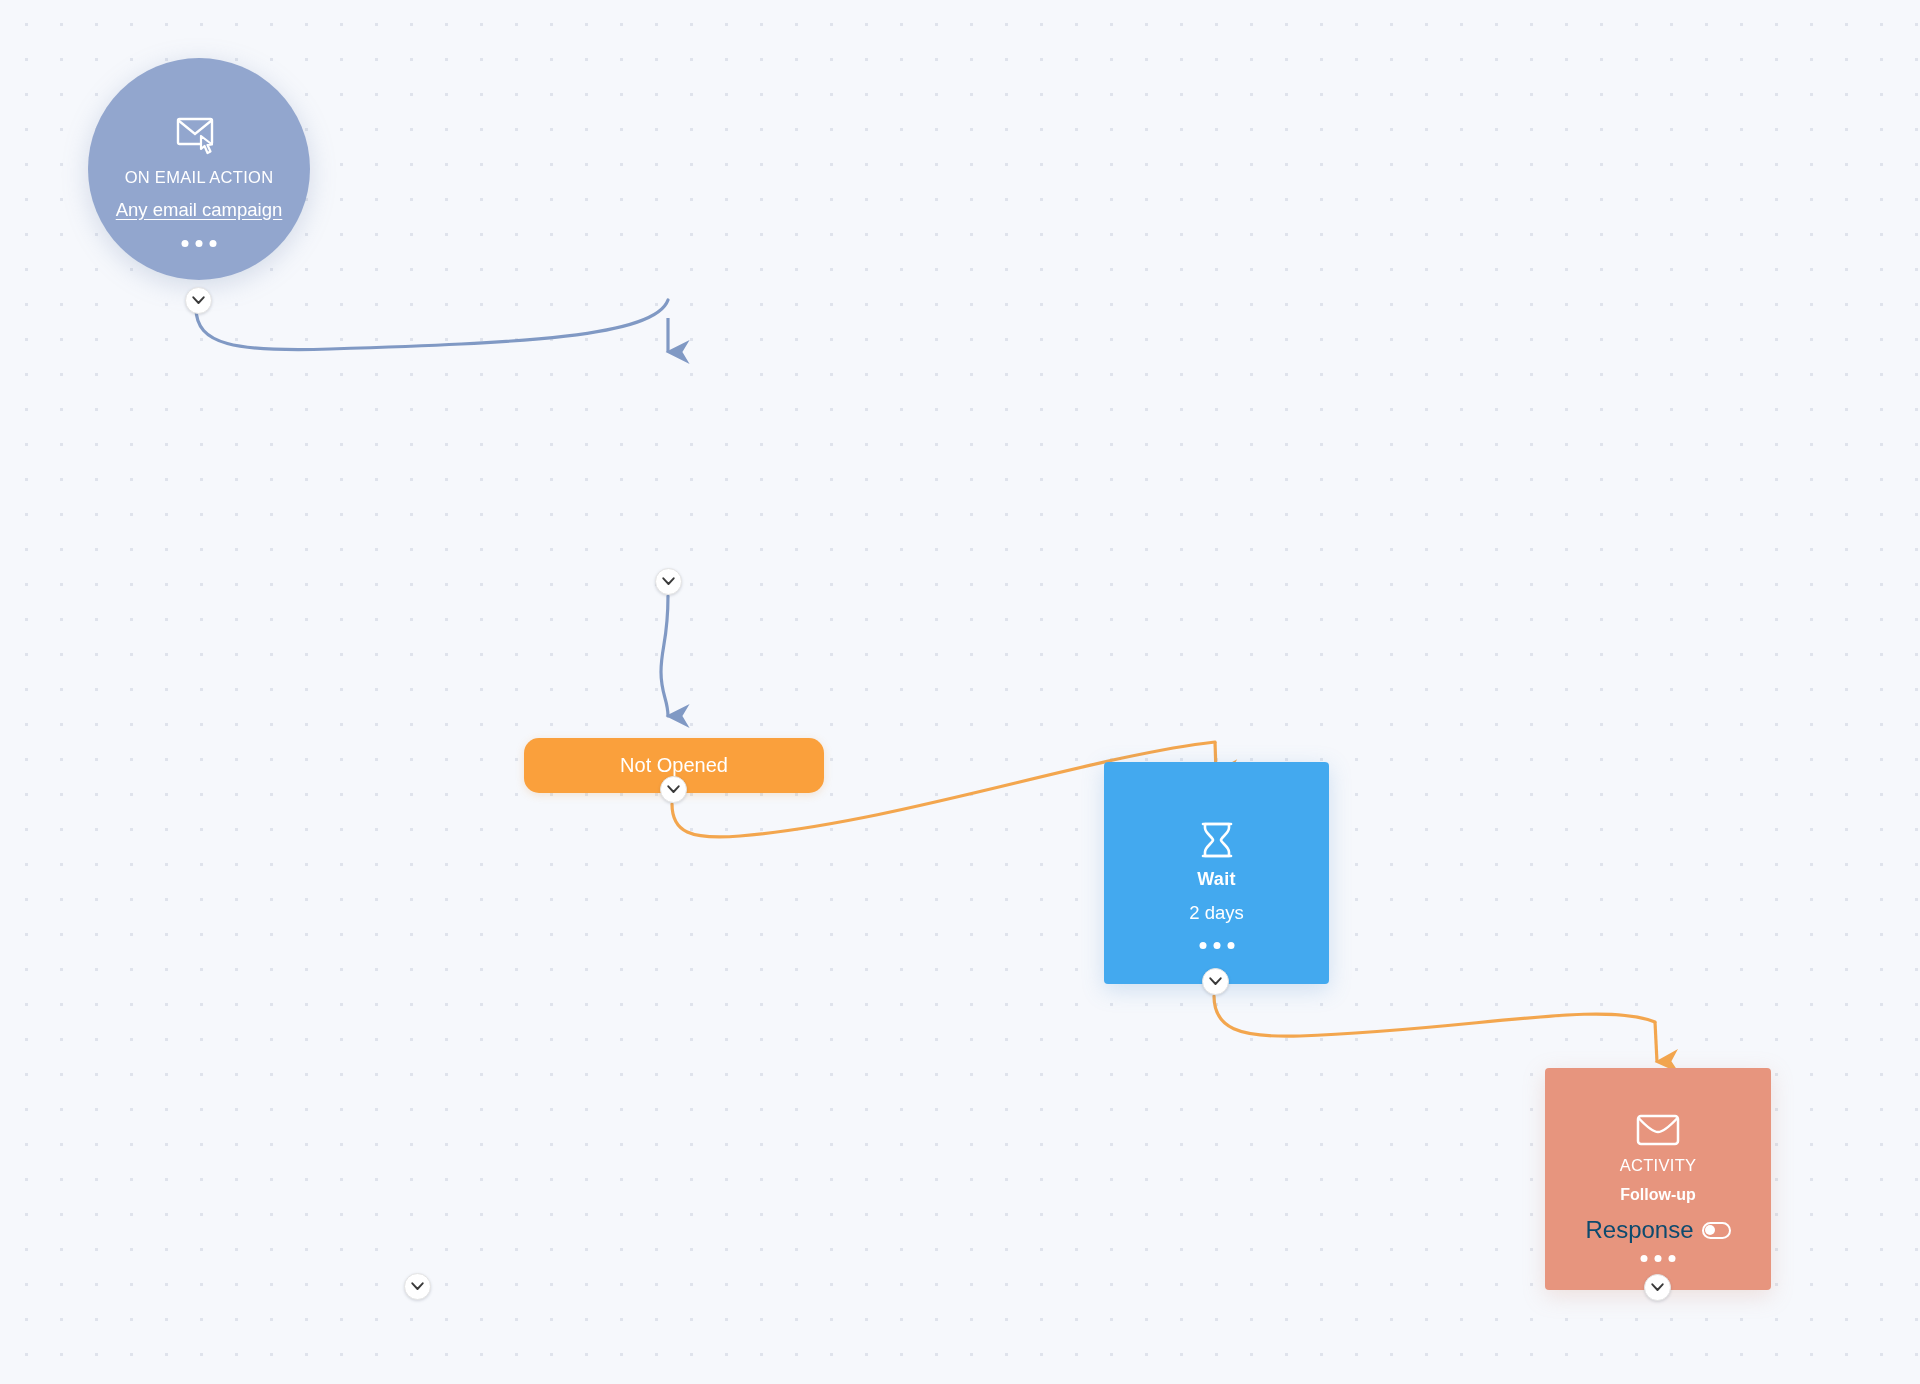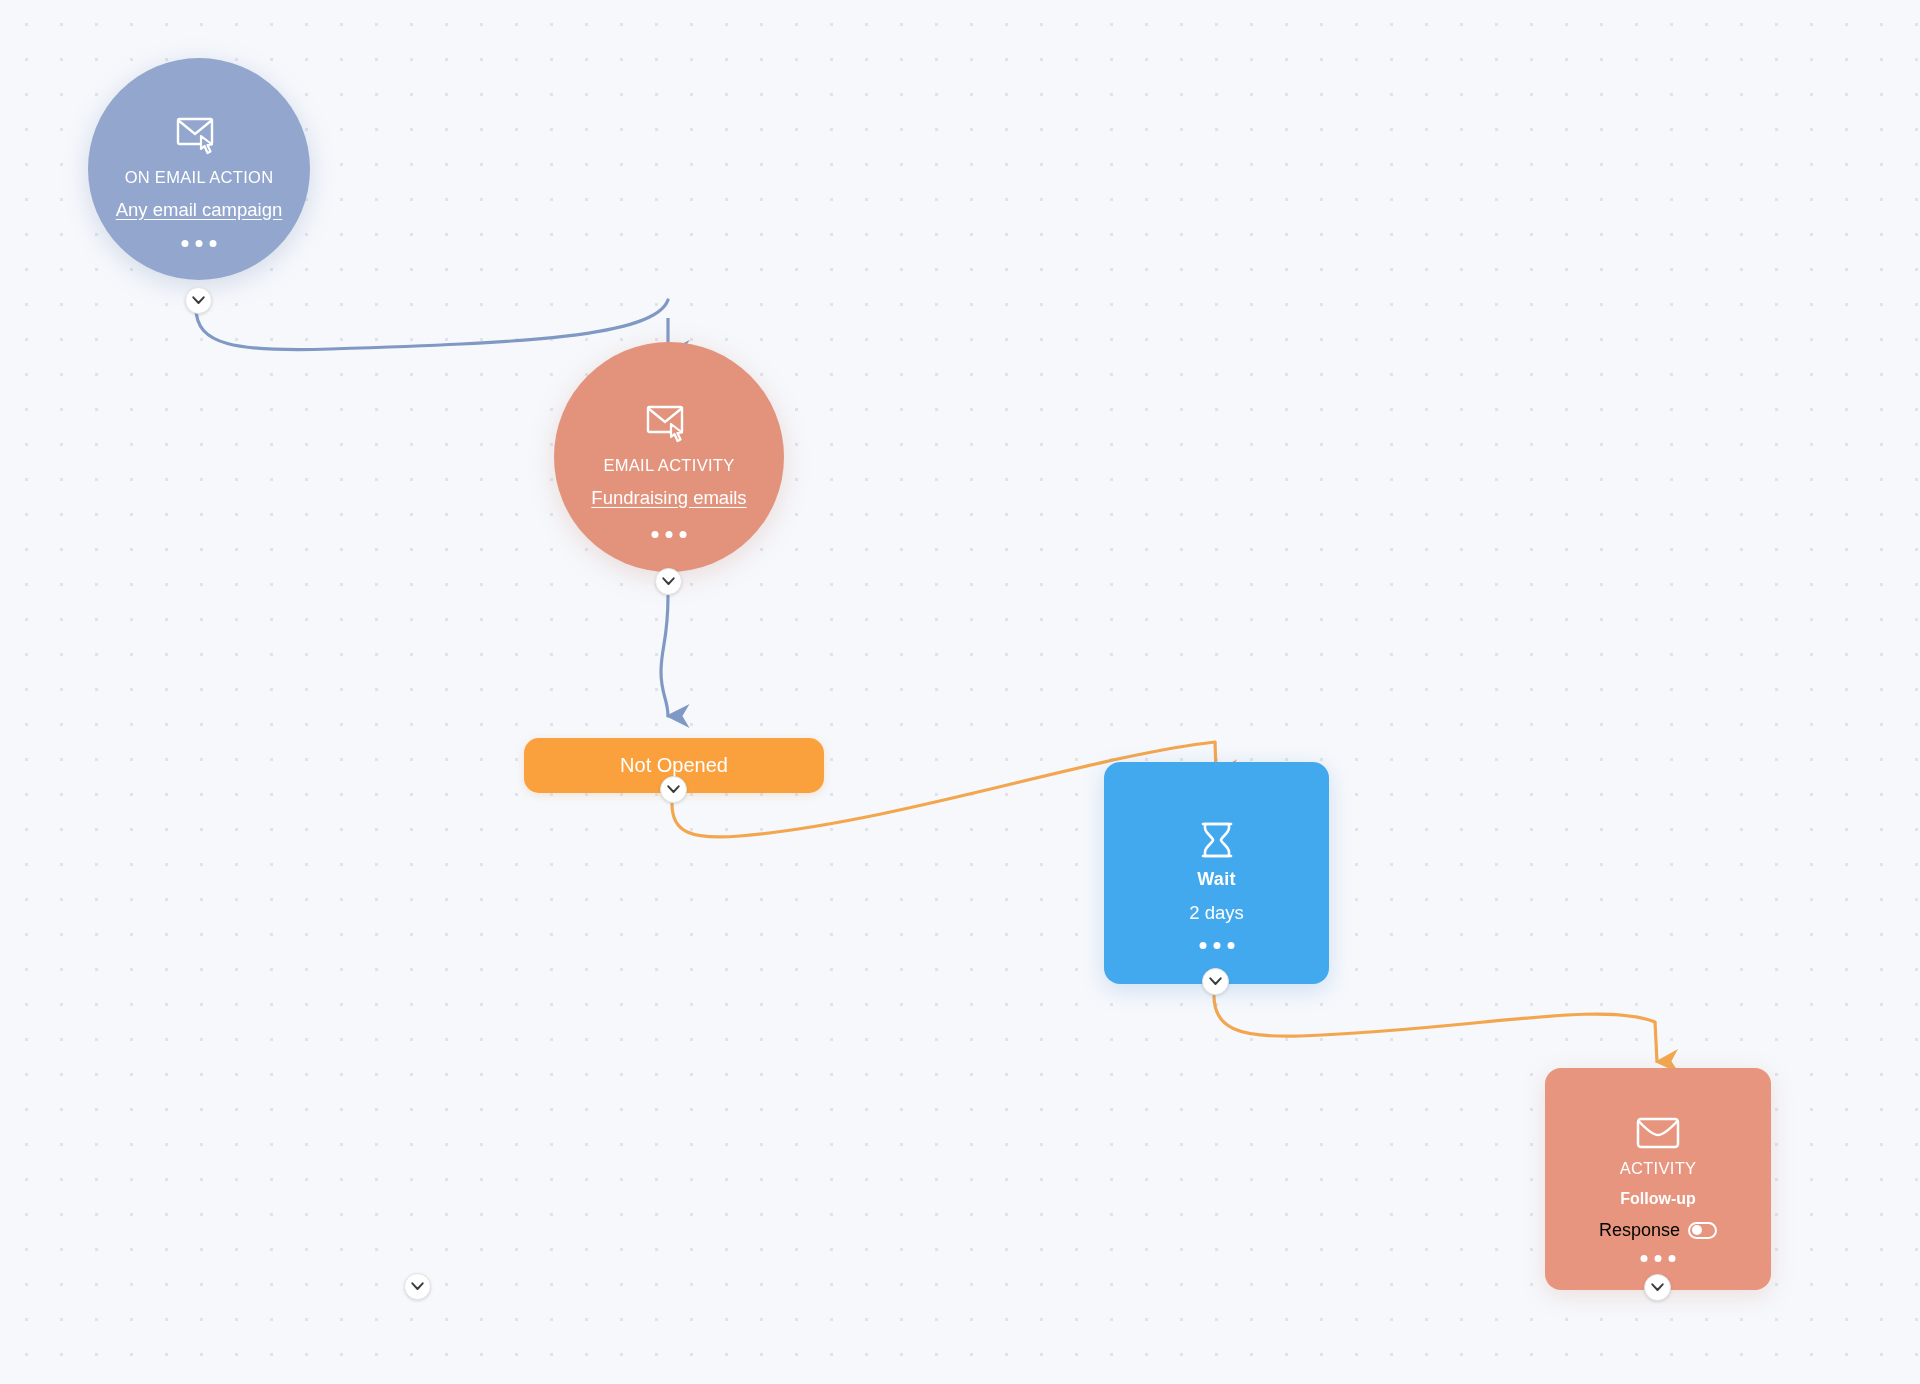--- a/index.html
+++ b/index.html
@@ -41,21 +41,21 @@
     flex-direction: column;
     align-items: center;
     justify-content: center;
     color: #ffffff;
     text-align: center;
     user-select: none;
     cursor: pointer;
   }
 
   .node.circle { border-radius: 50%; }
-  .node.card   { border-radius: 16px; }
+  .node.card   { border-radius: 4px; }
 
   .node-icon {
     display: block;
     line-height: 0;
     margin-bottom: 9px;
   }
 
   .node-kicker {
     font-size: 16.5px;
     font-weight: 400;
@@ -171,23 +171,23 @@
   #node-message .dots { position: absolute; left: 50%; transform: translateX(-50%); top: 187px; }
 
   
   .toggle-row {
     display: flex;
     align-items: center;
     gap: 8px;
     margin-top: 10px;
   }
   .toggle-label {
-    font-size: 18px;
+    font-size: 24px;
     font-weight: 400;
-    color: #000000;
+    color: #0c4a6e;
     white-space: nowrap;
   }
   .toggle {
     position: relative;
     width: 29px;
     height: 17px;
     border-radius: 9px;
     border: 2px solid #ffffff;
     background: transparent;
     cursor: pointer;
@@ -254,36 +254,20 @@
         <i></i>
     </div>
   </div>
 
   <div class="handle" id="handle-trigger">
     <svg width="13" height="9" viewBox="0 0 13 9" fill="none">
       <path d="M1.3 1.3 L6.5 7 L11.7 1.3" stroke="#3a3a3a" stroke-width="1.9" stroke-linecap="round" stroke-linejoin="round"></path>
     </svg>
   </div>
 
-  <div class="node circle" id="node-activity">
-    <span class="node-icon">
-      <svg width="46" height="42" viewBox="0 0 46 42" fill="none">
-        <rect x="2" y="3" width="34" height="25" rx="1.5" stroke="#ffffff" stroke-width="2.4"></rect>
-        <path d="M2.5 4.5 L19 18 L35.5 4.5" stroke="#ffffff" stroke-width="2.4" fill="none" stroke-linecap="round"></path>
-        <path d="M25 20 L25 33 L28.5 30 L31.5 37 L34.5 35.5 L31.5 29 L36 28.5 Z" fill="#e3937c" stroke="#ffffff" stroke-width="2.2" stroke-linejoin="round"></path>
-      </svg>
-    </span>
-    <div class="node-kicker">EMAIL ACTIVITY</div>
-    <div class="node-title linked">Fundraising emails</div>
-    <div class="dots">
-      <i></i>
-        <i></i>
-        <i></i>
-    </div>
-  </div>
 
   <div class="handle" id="handle-activity">
     <svg width="13" height="9" viewBox="0 0 13 9" fill="none">
       <path d="M1.3 1.3 L6.5 7 L11.7 1.3" stroke="#3a3a3a" stroke-width="1.9" stroke-linecap="round" stroke-linejoin="round"></path>
     </svg>
   </div>
 
   <div id="chip-not-opened">
     <span>Not Opened</span>
   </div>

